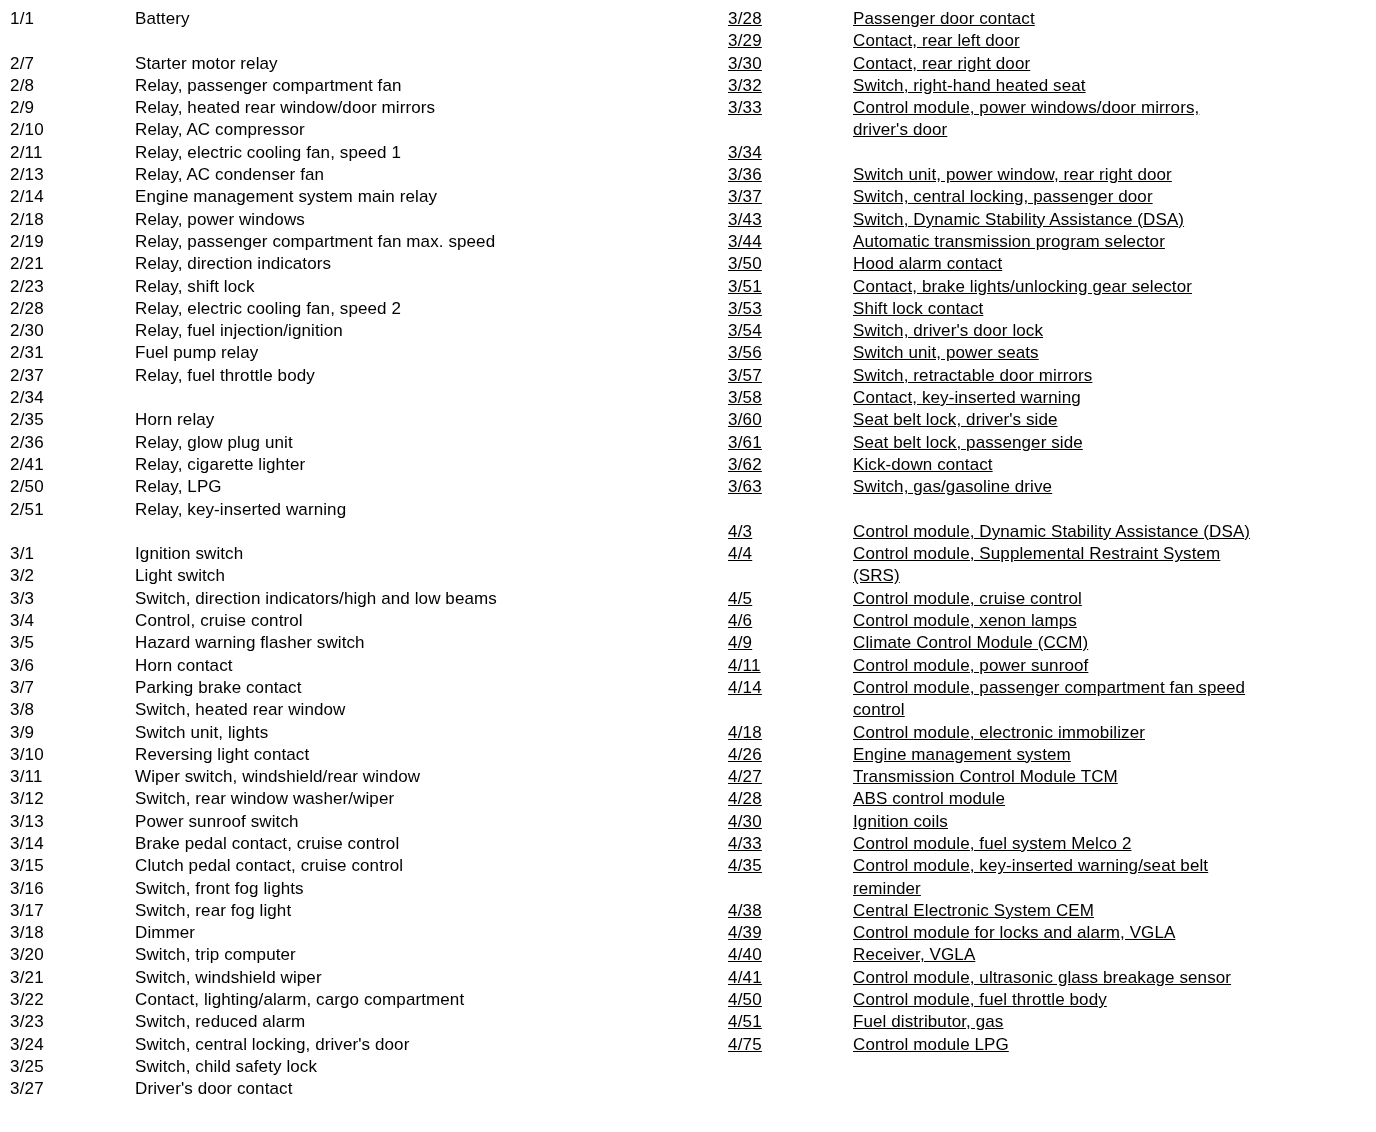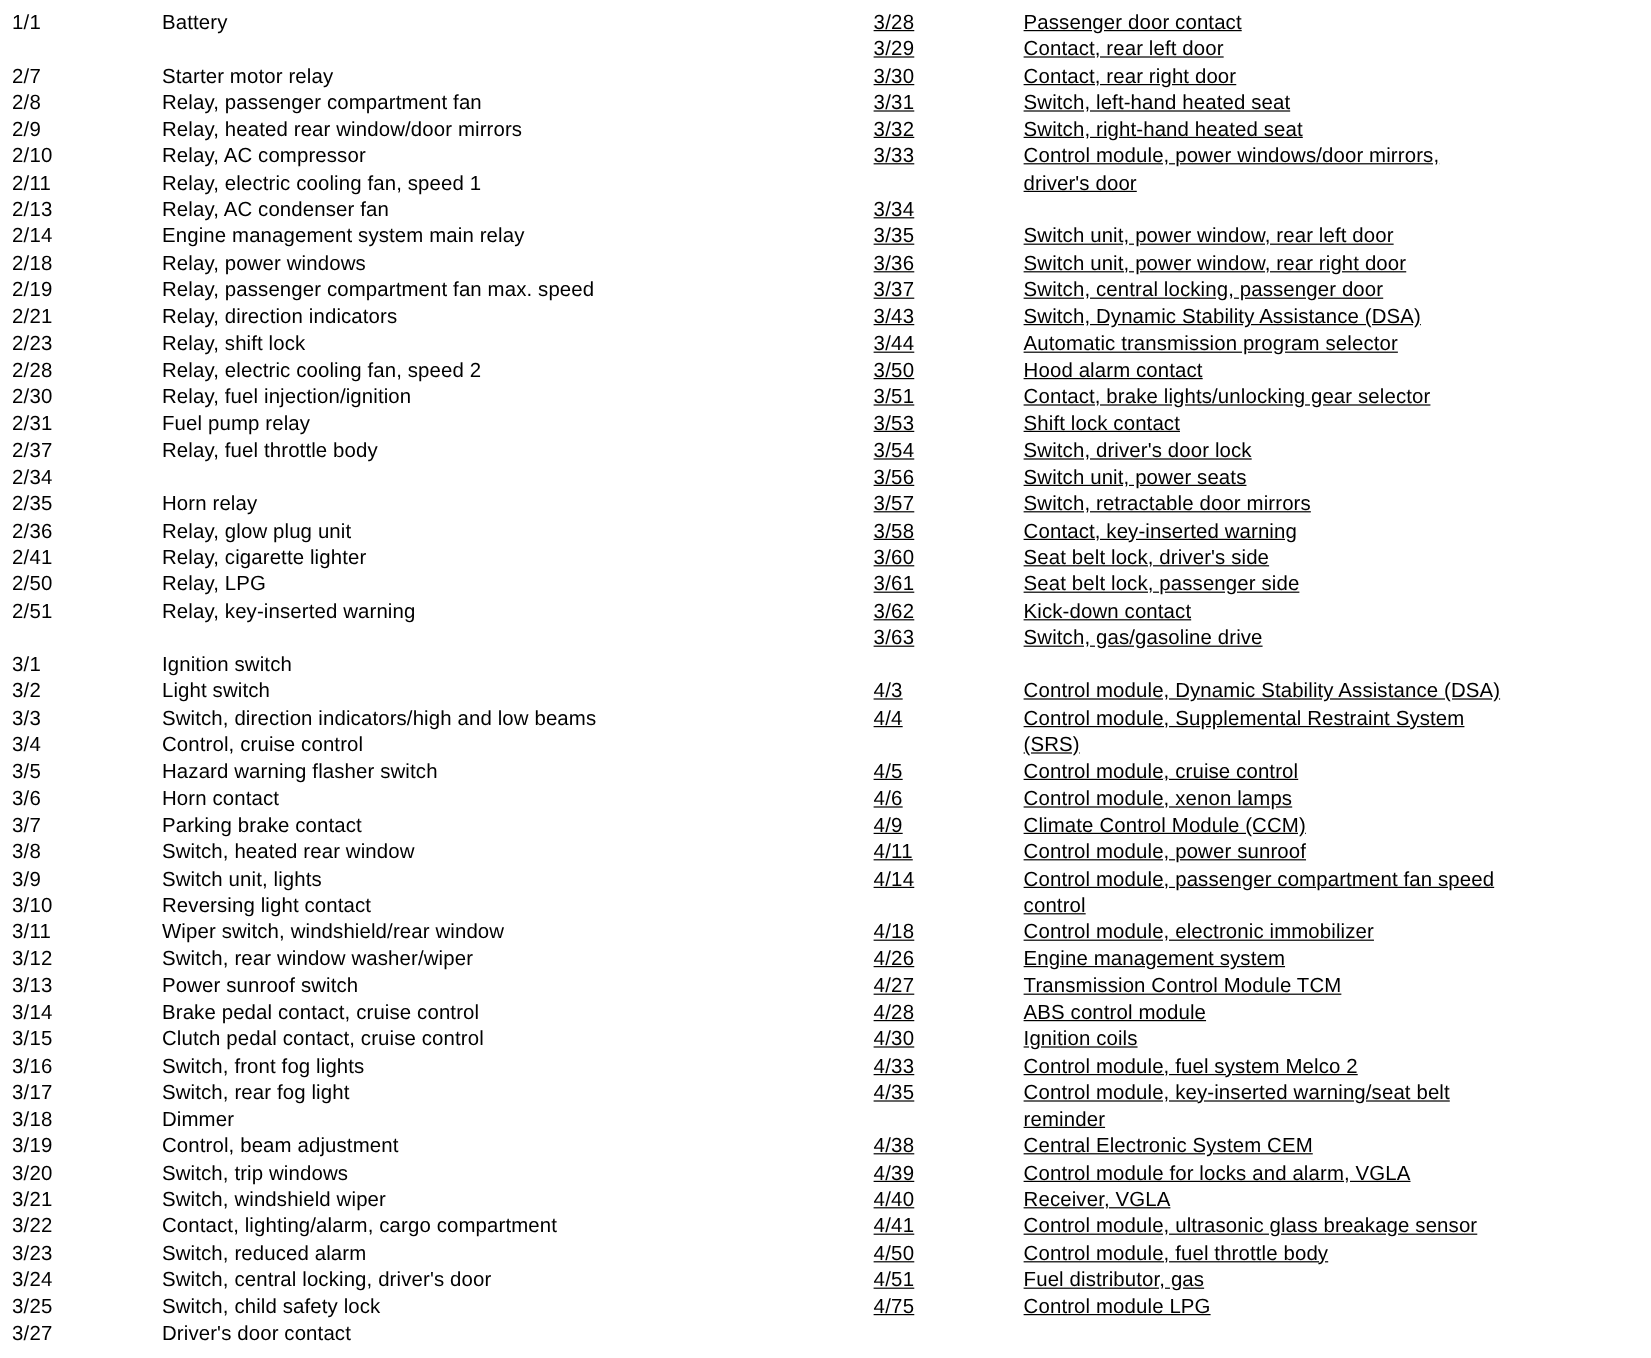--- a/index.html
+++ b/index.html
@@ -208,26 +208,22 @@
         </div>
         <div class="row">
           <span class="code">3/17</span>
           <span class="desc">Switch, rear fog light</span>
         </div>
         <div class="row">
           <span class="code">3/18</span>
           <span class="desc">Dimmer</span>
         </div>
         <div class="row">
-          <span class="code">3/19</span>
-          <span class="desc">Control, beam adjustment</span>
-        </div>
-        <div class="row">
           <span class="code">3/20</span>
-          <span class="desc">Switch, trip windows</span>
+          <span class="desc">Switch, trip computer</span>
         </div>
         <div class="row">
           <span class="code">3/21</span>
           <span class="desc">Switch, windshield wiper</span>
         </div>
         <div class="row">
           <span class="code">3/22</span>
           <span class="desc">Contact, lighting/alarm, cargo compartment</span>
         </div>
         <div class="row">
@@ -256,38 +252,30 @@
         </div>
         <div class="row">
           <span class="code">3/29</span>
           <span class="desc">Contact, rear left door</span>
         </div>
         <div class="row">
           <span class="code">3/30</span>
           <span class="desc">Contact, rear right door</span>
         </div>
         <div class="row">
-          <span class="code">3/31</span>
-          <span class="desc">Switch, left-hand heated seat</span>
-        </div>
-        <div class="row">
           <span class="code">3/32</span>
           <span class="desc">Switch, right-hand heated seat</span>
         </div>
         <div class="row">
           <span class="code">3/33</span>
           <span class="desc">Control module, power windows/door mirrors,
 driver's door</span>
         </div>
         <div class="row">
           <span class="code">3/34</span>
-        </div>
-        <div class="row">
-          <span class="code">3/35</span>
-          <span class="desc">Switch unit, power window, rear left door</span>
         </div>
         <div class="row">
           <span class="code">3/36</span>
           <span class="desc">Switch unit, power window, rear right door</span>
         </div>
         <div class="row">
           <span class="code">3/37</span>
           <span class="desc">Switch, central locking, passenger door</span>
         </div>
         <div class="row">

